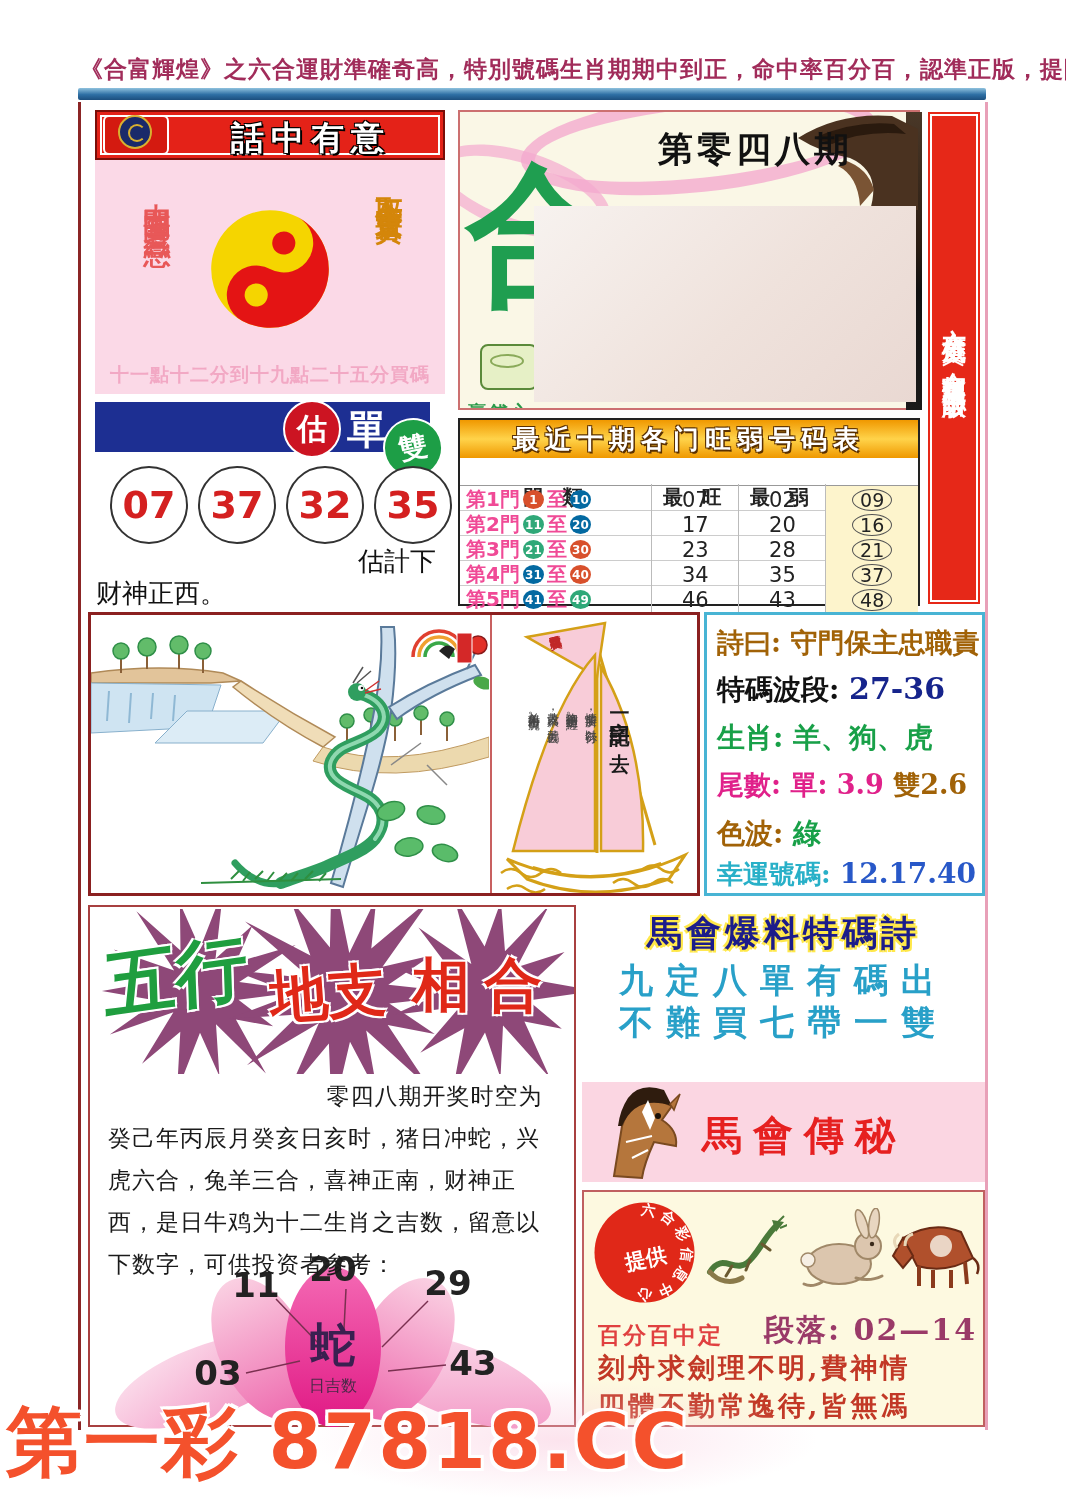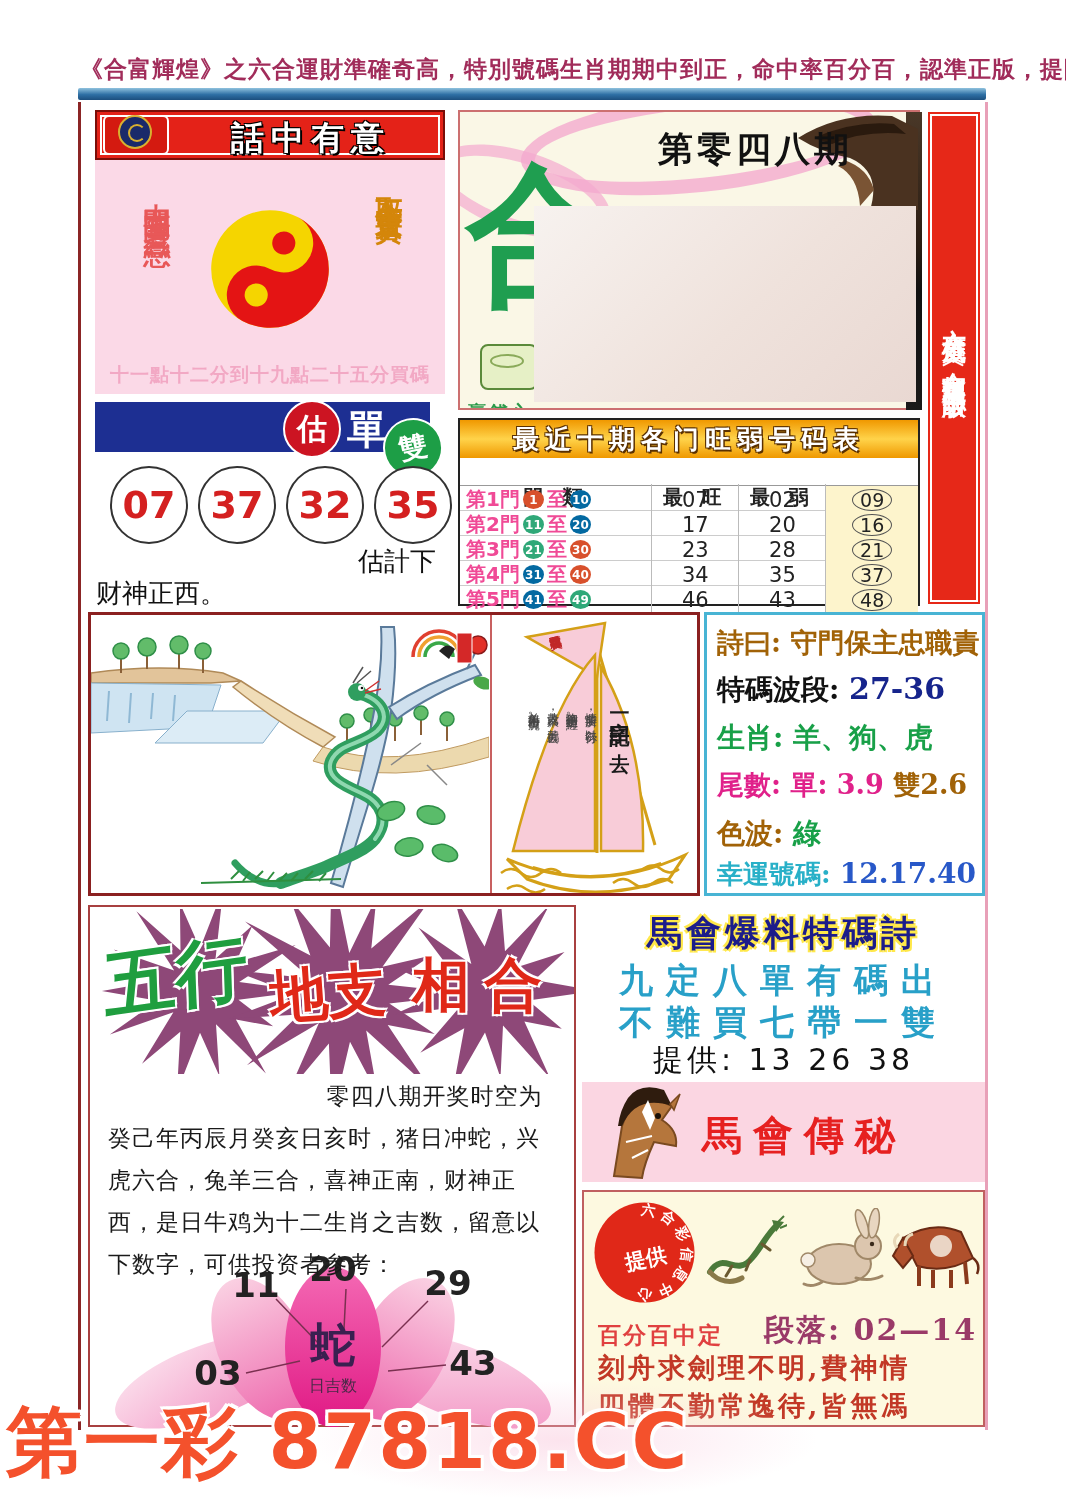--- a/index.html
+++ b/index.html
@@ -457,21 +457,20 @@
         <text x="375" y="126" text-anchor="middle">43</text>
       </g>
       <text x="235" y="112" text-anchor="middle" font-size="46" font-weight="bold" fill="#3a2050">蛇</text>
       <text x="235" y="142" text-anchor="middle" font-size="16" fill="#4a2a48">日吉数</text>
     </svg>
   </div>
 
   <div class="abs" id="poem-title">馬會爆料特碼詩</div>
   <div class="abs poem-line" style="top:958px;">九定八單有碼出</div>
   <div class="abs poem-line" style="top:1000px;">不難買七帶一雙</div>
-  <div class="abs" id="poem-tigong">提供: 13 26 38</div>
 
   <div class="abs" id="cm-banner">
     <svg class="abs" id="cm-horse" width="100" height="96" viewBox="0 0 100 96">
       <path d="M22,92 L30,42 Q38,18 58,12 L80,22 L70,36 Q86,46 84,62 L62,58 Q52,80 50,94 Z" fill="#b5763c" stroke="#7a4a20" stroke-width="2"></path>
       <path d="M30,42 Q44,10 80,22 L72,6 Q48,-2 36,14 Q28,26 26,42 Z" fill="#2f1c0e"></path>
       <path d="M56,16 L63,34 L58,46 L50,28 Z" fill="#fff"></path>
       <circle cx="66" cy="32" r="3" fill="#1a1008"></circle>
       <path d="M34,58 L60,52 M40,74 L56,66" stroke="#fff" stroke-width="2" fill="none"></path>
       <path d="M78,20 L88,10 L82,26 Z" fill="#b5763c" stroke="#7a4a20" stroke-width="1.5"></path>
     </svg>

